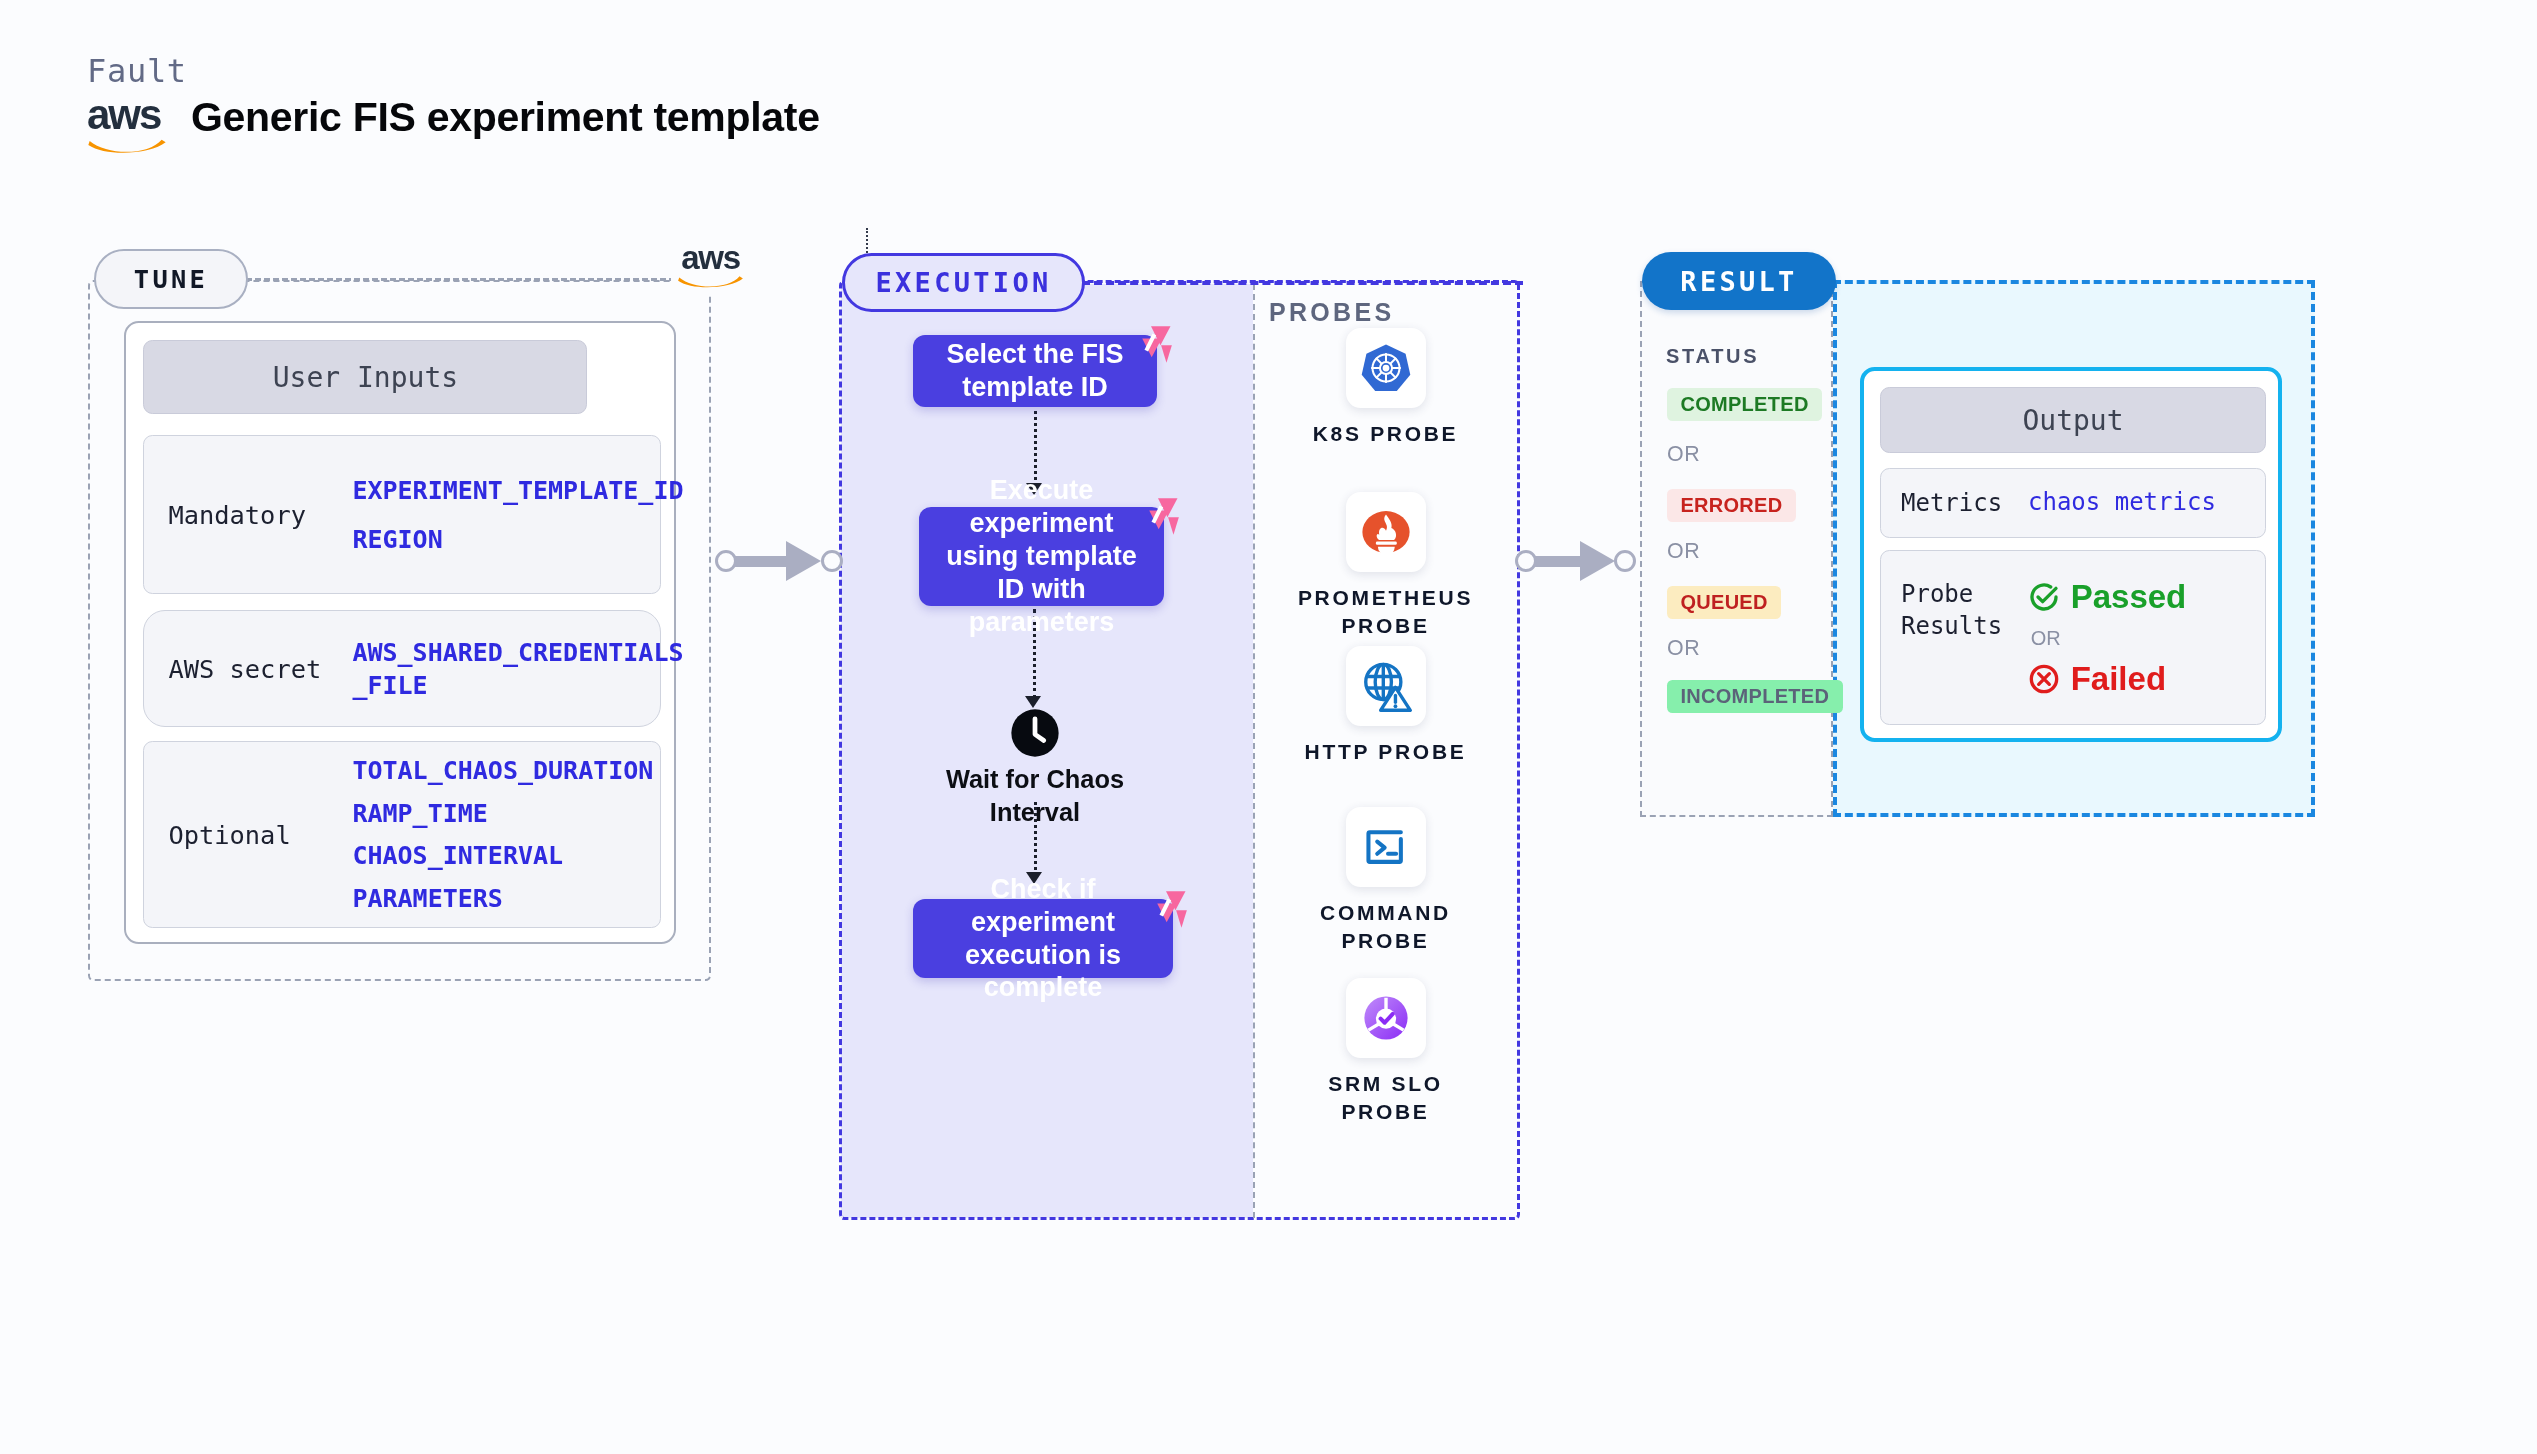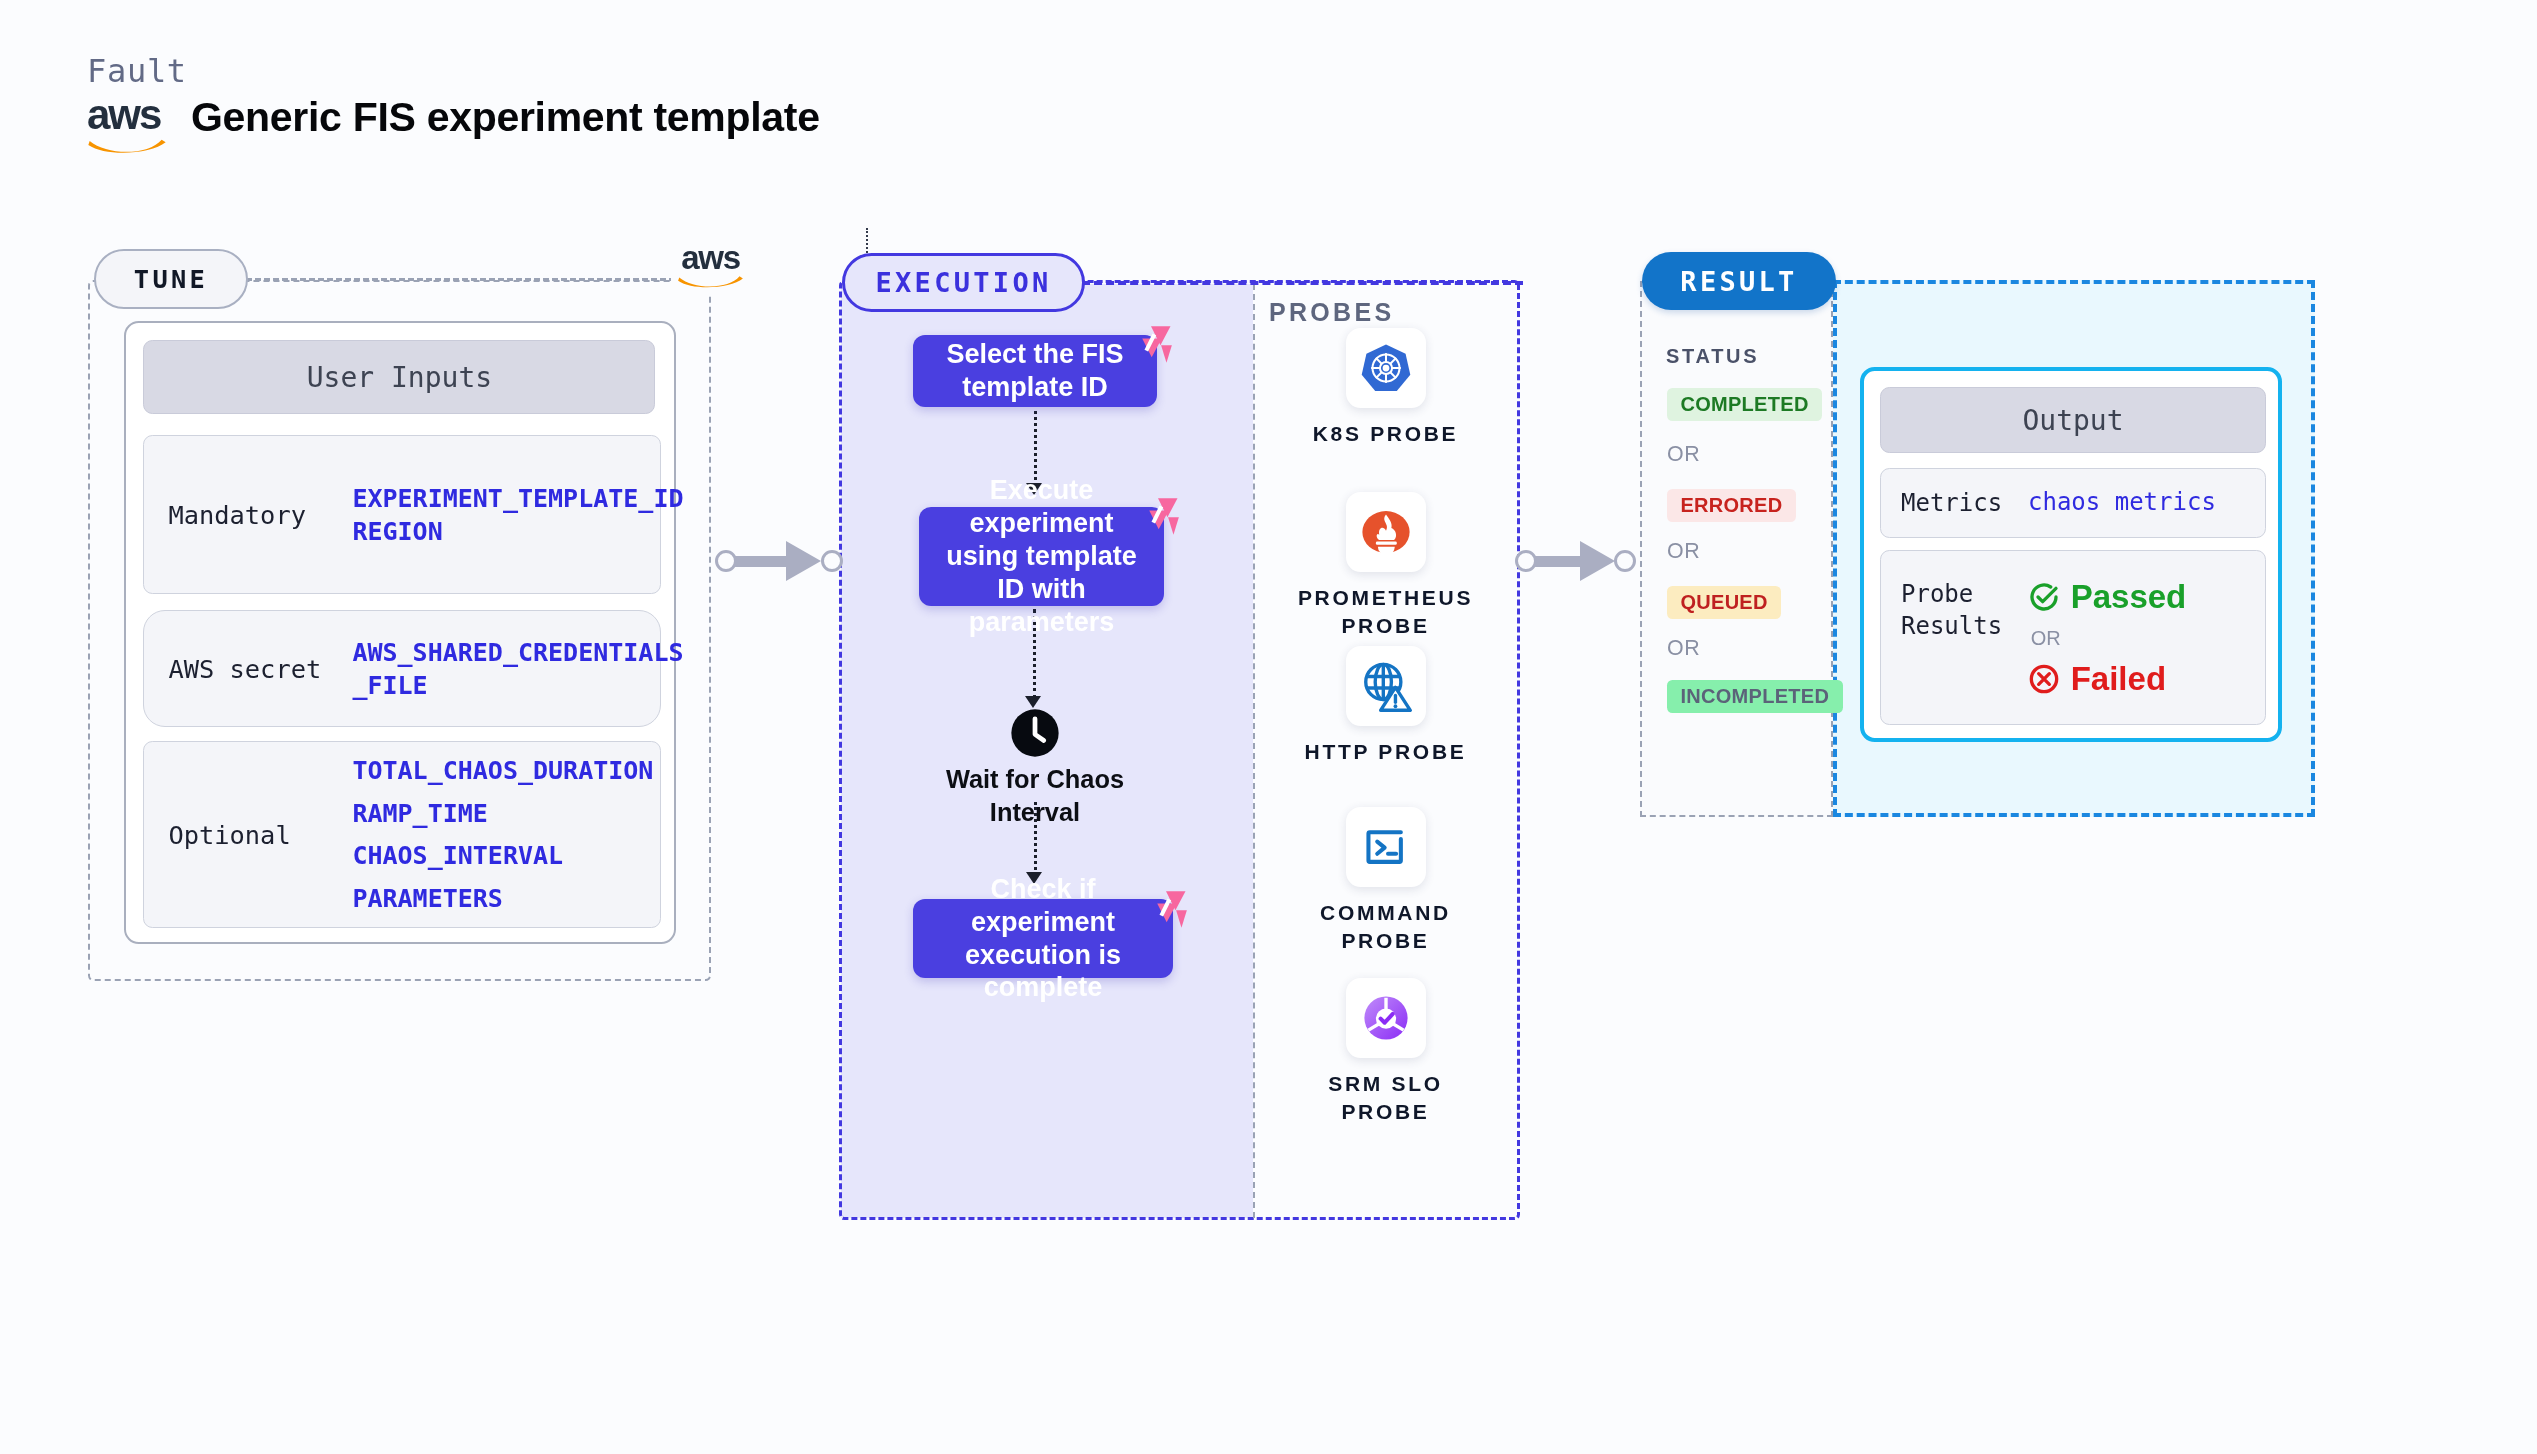--- a/index.html
+++ b/index.html
@@ -52,38 +52,38 @@
     position: absolute; background: #ffffff;
     border: 2.7px solid #a9afbe; border-radius: 14.7px;
   }
   #user-inputs-card { left: 124px; top: 321px; width: 552px; height: 623px; }
   .card-header {
     position: absolute; background: #d8d9e4; border: 1.3px solid #c9cbd9;
     border-radius: 9.4px; display: flex; align-items: center; justify-content: center;
     font-family: "DejaVu Sans Mono", monospace;
     font-size: 28px; color: #3d4352; font-weight: 400;
   }
-  #user-inputs-header { left: 17.4px; top: 17.4px; width: 512px; height: 74px; }
+  #user-inputs-header { left: 17.4px; top: 17.4px; width: 444px; height: 74px; }
   .io-row {
     position: absolute; background: #f4f5f9; border: 1.3px solid #cfd3de;
     border-radius: 9.4px; display: flex; align-items: center;
   }
   .io-label {
     font-family: "DejaVu Sans Mono", monospace;
     font-size: 25.4px; color: #1c2030; white-space: nowrap;
     width: 208px; padding-left: 24px; flex: none;
   }
   .io-values { display: flex; flex-direction: column; justify-content: center; }
   .io-val {
     font-family: "DejaVu Sans Mono", monospace;
     font-size: 25px; color: #2f2ae0; font-weight: 700;
     line-height: 1.32; white-space: pre-line;
   }
   #row-mandatory { left: 17.4px; top: 112px; width: 518px; height: 159px; }
-  #row-mandatory .io-val { margin: 0 0; }
+  #row-mandatory .io-val { margin: 8px 0; }
   #row-secret   { left: 17.4px; top: 287px; width: 518px; height: 117px; border-radius: 22px; }
   #row-optional { left: 17.4px; top: 418px; width: 518px; height: 187px; }
   #row-optional .io-val { margin: 4.7px 0; }
 
   
   #aws-mini {
     position: absolute; left: 671px; top: 236px; width: 79px; height: 59px;
     background: #fbfcfe; display: flex; flex-direction: column;
     align-items: center; justify-content: center; z-index: 30;
   }

